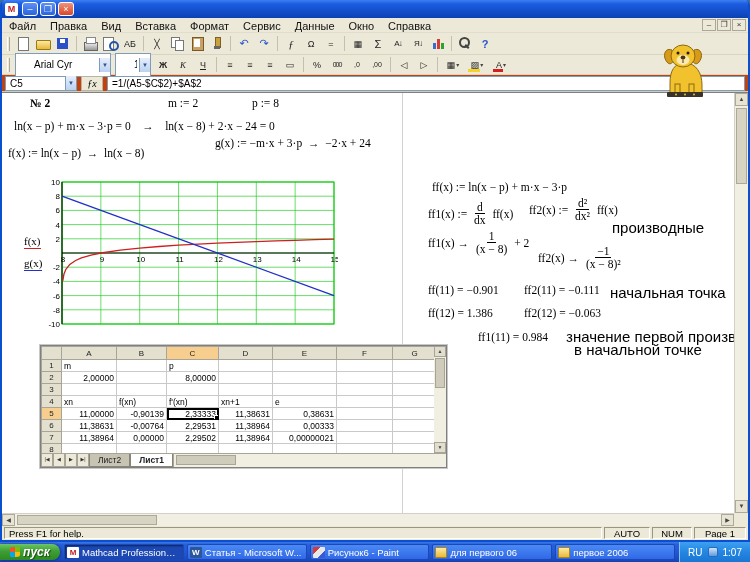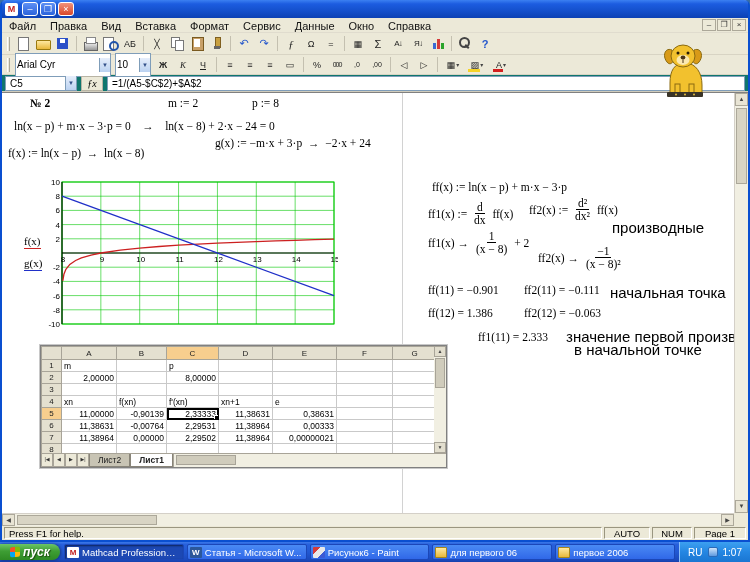--- a/index.html
+++ b/index.html
@@ -55,25 +55,25 @@
   .ic-sort-ascending,.ic-sort-descending{font-size:8px;letter-spacing:-1px;}
   .ic-bold{font-weight:bold;}
   .ic-italic{font-style:italic;font-family:"Liberation Serif",serif;}
   .ic-underline{text-decoration:underline;}
   .ic-comma-style{font-size:7px;letter-spacing:-1px;}
   .ic-increase-decimal,.ic-decrease-decimal{font-size:7px;}
   .ic-fill-color::after{content:"";position:absolute;left:2px;bottom:1px;width:12px;height:3px;background:#F5D328;}
   .ic-font-color::after{content:"";position:absolute;left:3px;bottom:1px;width:10px;height:3px;background:#D42020;}
   .ic-borders,.ic-fill-color,.ic-font-color{width:22px;}
 
-  .combo{display:inline-flex;align-items:center;height:24px;background:#fff;border:1px solid #7F9DB9;font-size:10px;padding-left:1px;margin:0 2px;flex:none;}
+  .combo{display:inline-flex;align-items:center;height:24px;background:#fff;border:1px solid #7F9DB9;font-size:10px;padding-left:18px;margin:0 2px;flex:none;}
   .combo-text{white-space:nowrap;overflow:hidden;flex:1;}
   .combo-arrow{margin-left:2px;width:11px;height:14px;background:linear-gradient(#E6EEFB,#BBD2F1);border-left:1px solid #7F9DB9;font-size:6px;display:flex;align-items:center;justify-content:center;color:#33518A;flex:none;}
 
-  .formulabar{height:17px;background:#0f766e;display:flex;align-items:center;padding:0 3px;border-bottom:1px solid #D0CCBC;}
+  .formulabar{height:17px;background:#c2410c;display:flex;align-items:center;padding:0 3px;border-bottom:1px solid #D0CCBC;}
   .namebox{display:flex;align-items:center;width:72px;height:15px;background:#fff;border:1px solid #7F9DB9;font-size:10px;padding-left:4px;flex:none;}
   .fxbtn{width:22px;height:15px;margin:0 4px;border:1px solid #B8B4A4;background:#ECE9D8;font:italic 10px "Liberation Serif",serif;text-align:center;line-height:13px;flex:none;}
   .formula-field{flex:1;height:15px;background:#fff;border:1px solid #7F9DB9;font-size:10px;padding:1px 4px;white-space:nowrap;overflow:hidden;}
 
   
   .worksheet{position:relative;height:434px;background:#fff;border-top:1px solid #808080;overflow:hidden;}
   .page-line{position:absolute;left:400px;top:0;bottom:13px;width:1px;background:#D2D2D2;}
   .math{position:absolute;font-family:"Liberation Serif",serif;font-size:11.5px;color:#000;white-space:pre;}
   .math.bold{font-weight:bold;}
   .mrow{position:absolute;display:flex;align-items:center;font-family:"Liberation Serif",serif;font-size:11.5px;white-space:pre;}
@@ -476,21 +476,21 @@
           <span class="num">−1</span>
           <span class="den">(x − 8)²</span>
         </span>
       </div>
 
       <div class="math" style="left:426px;top:191px;">ff(11) = −0.901</div>
       <div class="math" style="left:522px;top:191px;">ff2(11) = −0.111</div>
       <div class="rlabel" style="left:608px;top:191px;">начальная точка</div>
       <div class="math" style="left:426px;top:214px;">ff(12) = 1.386</div>
       <div class="math" style="left:522px;top:214px;">ff2(12) = −0.063</div>
-      <div class="math" style="left:476px;top:238px;">ff1(11) = 2.333</div>
+      <div class="math" style="left:476px;top:238px;">ff1(11) = 0.984</div>
       <div class="rlabel" style="left:564px;top:235px;">значение первой производной</div>
       <div class="rlabel" style="left:572px;top:248px;">в начальной точке</div>
 
       <div class="vscroll">
         <div class="arr up">▲</div>
         <div class="thumb"></div>
         <div class="arr dn">▼</div>
       </div>
       <div class="hscroll">
         <div class="arr lf">◀</div>

